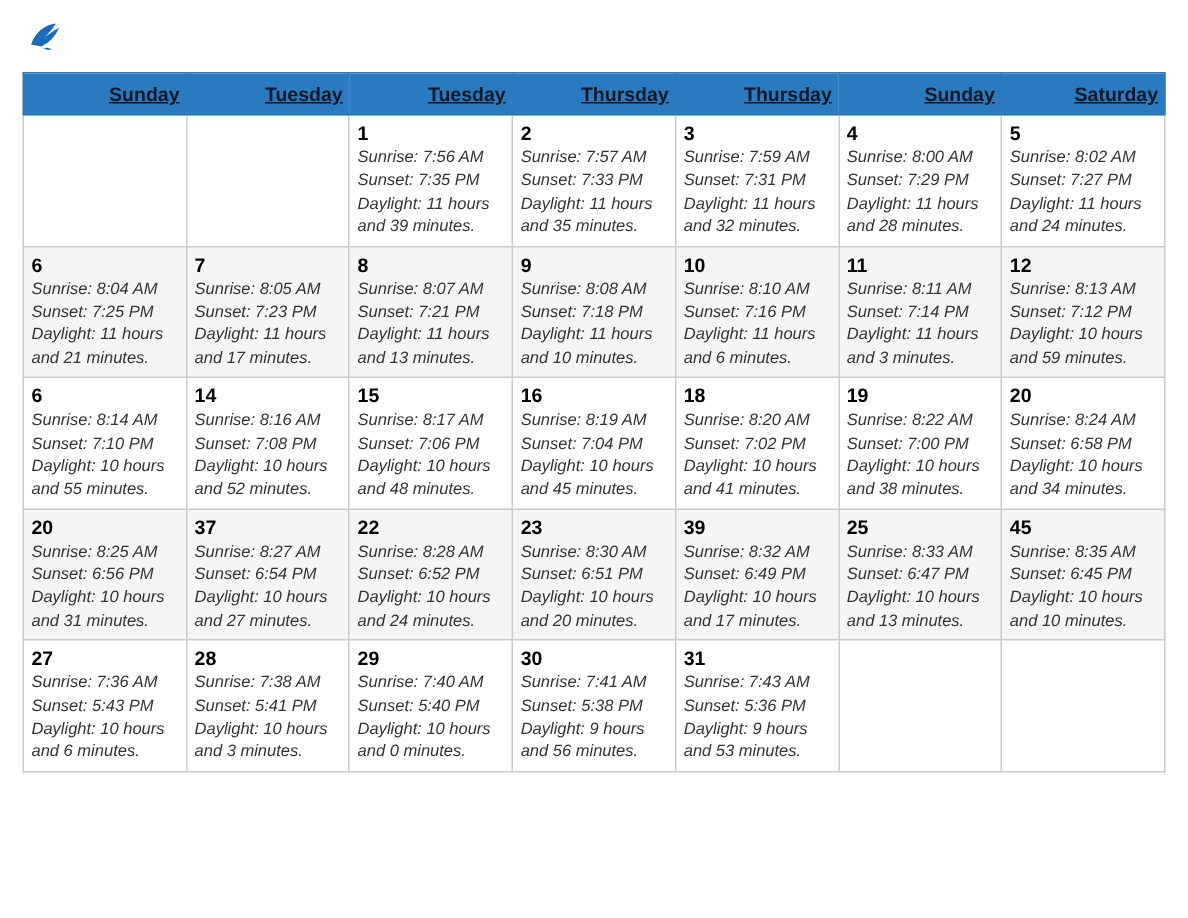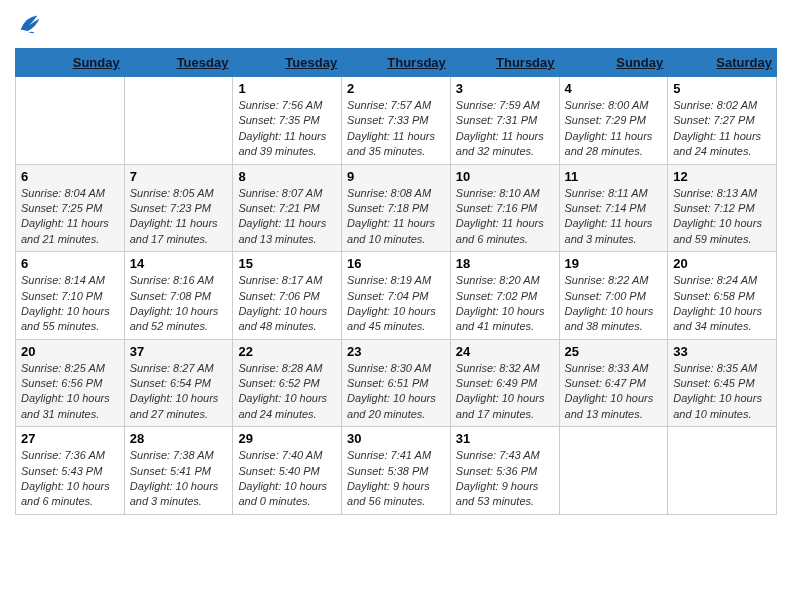--- a/index.html
+++ b/index.html
@@ -214,29 +214,29 @@
         </td>
         <td>
           <span class="day-num">22</span>
           <div class="day-info">Sunrise: 8:28 AM<br>Sunset: 6:52 PM<br>Daylight: 10 hours and 24 minutes.</div>
         </td>
         <td>
           <span class="day-num">23</span>
           <div class="day-info">Sunrise: 8:30 AM<br>Sunset: 6:51 PM<br>Daylight: 10 hours and 20 minutes.</div>
         </td>
         <td>
-          <span class="day-num">24</span>
+          <span class="day-num">39</span>
           <div class="day-info">Sunrise: 8:32 AM<br>Sunset: 6:49 PM<br>Daylight: 10 hours and 17 minutes.</div>
         </td>
         <td>
           <span class="day-num">25</span>
           <div class="day-info">Sunrise: 8:33 AM<br>Sunset: 6:47 PM<br>Daylight: 10 hours and 13 minutes.</div>
         </td>
         <td>
-          <span class="day-num">33</span>
+          <span class="day-num">45</span>
           <div class="day-info">Sunrise: 8:35 AM<br>Sunset: 6:45 PM<br>Daylight: 10 hours and 10 minutes.</div>
         </td>
       </tr>
       <tr>
         <td>
           <span class="day-num">27</span>
           <div class="day-info">Sunrise: 7:36 AM<br>Sunset: 5:43 PM<br>Daylight: 10 hours and 6 minutes.</div>
         </td>
         <td>
           <span class="day-num">28</span>

